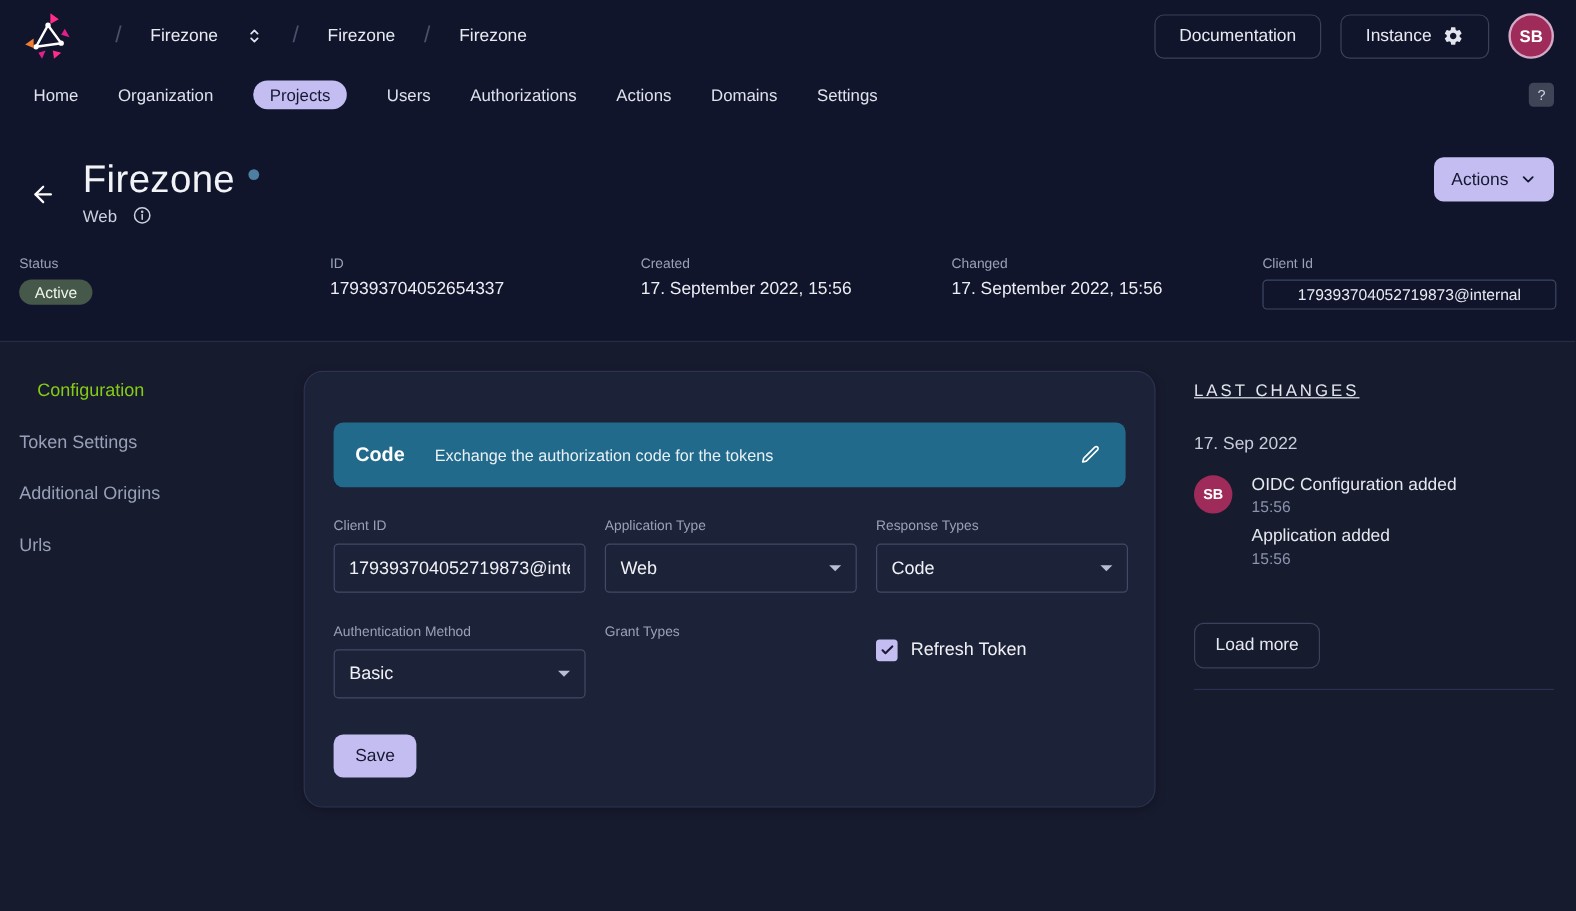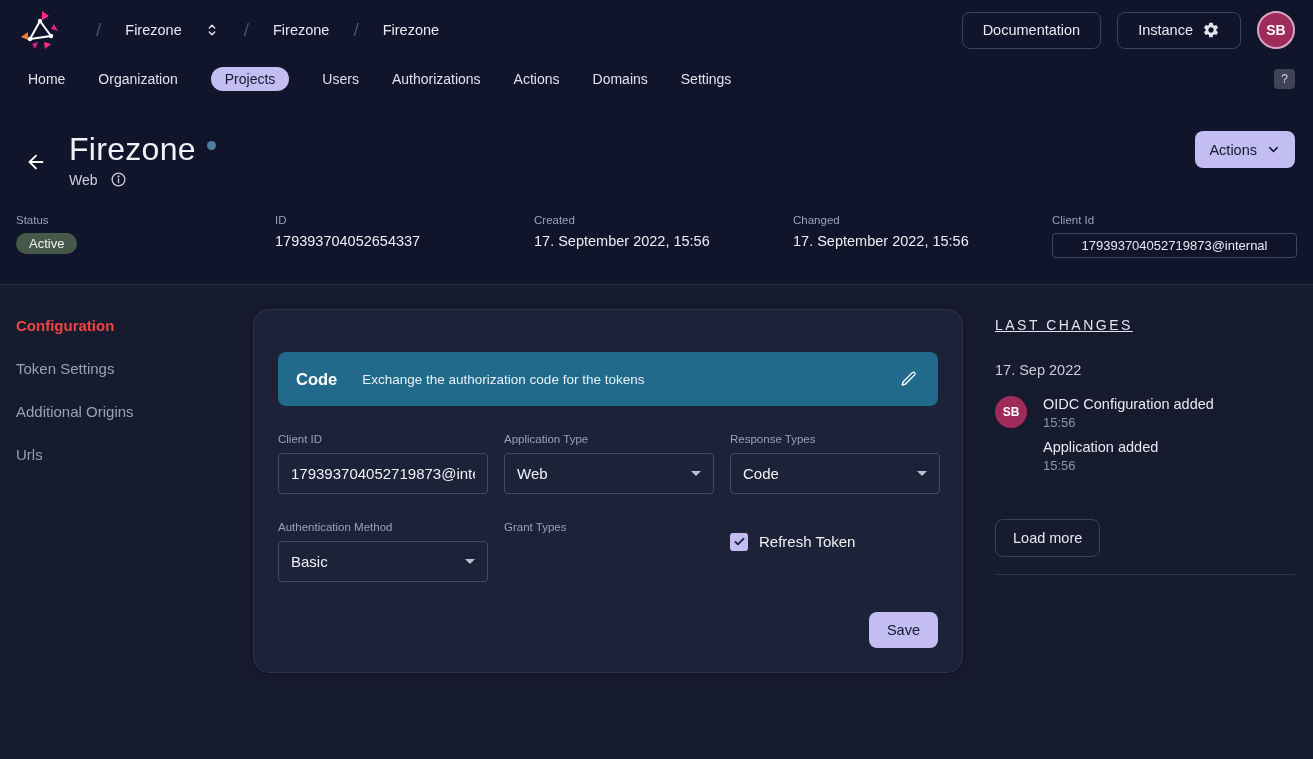--- a/index.html
+++ b/index.html
@@ -50,21 +50,21 @@
   .badge-active { display:inline-block; background:#45584a; color:#eef4ee; font-size:13px;
     padding:3px 13px; border-radius:12px; }
   .clientid-box { margin-top:2px; border:1px solid #3d4663; border-radius:4px; height:25px;
     display:flex; align-items:center; justify-content:center; font-size:13px; color:#e8eaf2;
     cursor:pointer; white-space:nowrap; overflow:hidden; }
 
   
   .main { display:flex; padding:24px 18px 0 16px; align-items:flex-start; }
   .side-nav { width:237px; padding-top:8px; font-size:15px; }
   .side-item { color:#97a0b8; margin-bottom:26px; cursor:pointer; }
-  .side-item.active { color:#ef4444; font-weight:bold; }
+  .side-item.active { color:#84cc16; font-weight:normal;margin-left:15px; }
 
   .card { width:710px; background:#1c2237; border:1px solid #2c3252; border-radius:16px;
     padding:22px 24px 24px 24px; box-shadow:0 2px 8px rgba(0,0,0,0.25); }
   .card-head { display:flex; align-items:center; justify-content:space-between; }
   .card-title { font-size:15px; letter-spacing:1px; color:#eceef5; font-weight:500; }
   .icon-btn { background:none; border:none; cursor:pointer; padding:2px; display:flex; }
 
   .banner { margin-top:20px; background:#216a8c; border-radius:8px; height:54px;
     display:flex; align-items:center; padding:0 18px; cursor:default; }
   .banner-title { font-size:16.5px; font-weight:bold; color:#fff; }
@@ -81,21 +81,21 @@
   .select-value { white-space:nowrap; overflow:hidden; }
   .select-arrow { width:0; height:0; border-left:5px solid transparent; border-right:5px solid transparent;
     border-top:5px solid #b9bfd2; flex-shrink:0; margin-left:8px; }
 
   .checkbox-cell { display:flex; }
   .checkbox-line { display:flex; align-items:center; gap:11px; height:41px; cursor:pointer; }
   .checkbox { width:18px; height:18px; background:#c3bdf2; border-radius:3px;
     display:flex; align-items:center; justify-content:center; }
   .checkbox-label { font-size:15px; color:#f0f1f6; }
 
-  .save-row { margin-top:30px; display:flex; justify-content:flex-end; }
+  .save-row { margin-top:30px; display:flex; justify-content:flex-start; }
   .save-btn { background:#c3bdf2; border:none; border-radius:8px; color:#15172e;
     font-size:14.5px; font-family:inherit; padding:10px 18px; cursor:pointer; }
 
   .changes { flex:1; margin-left:32px; padding-top:8px; }
   .changes-title { font-size:14px; letter-spacing:2.5px; color:#e2e5ee; font-weight:400;text-decoration:underline; }
   .changes-date { margin-top:29px; font-size:14.5px; color:#c9cdda; }
   .event-row { display:flex; margin-top:18px; }
   .avatar-sm { width:32px; height:32px; border-radius:50%; background:#9e2b59; color:#fff;
     font-size:12px; font-weight:bold; display:flex; align-items:center; justify-content:center; flex-shrink:0; }
   .event-list { margin-left:16px; }

